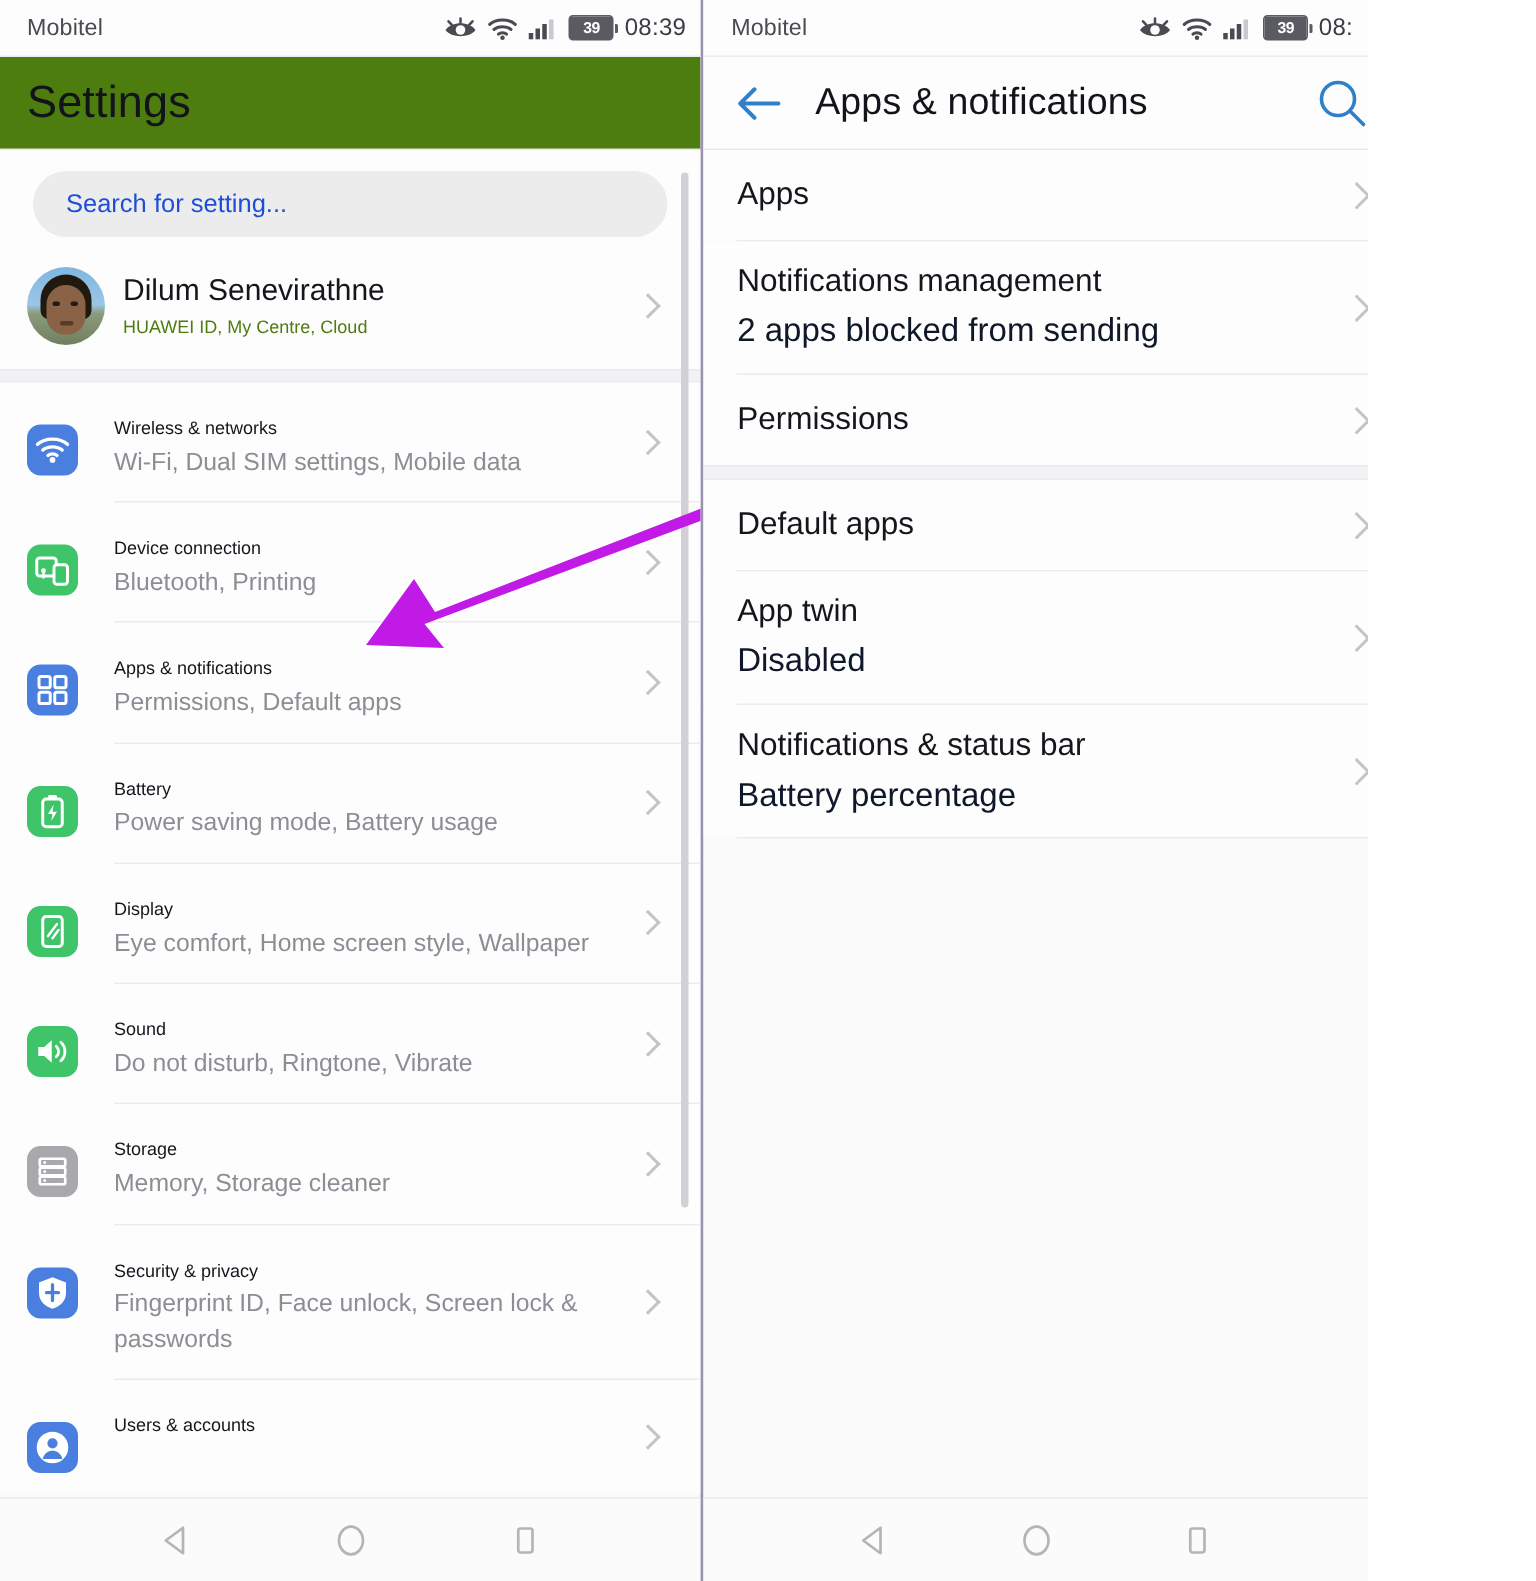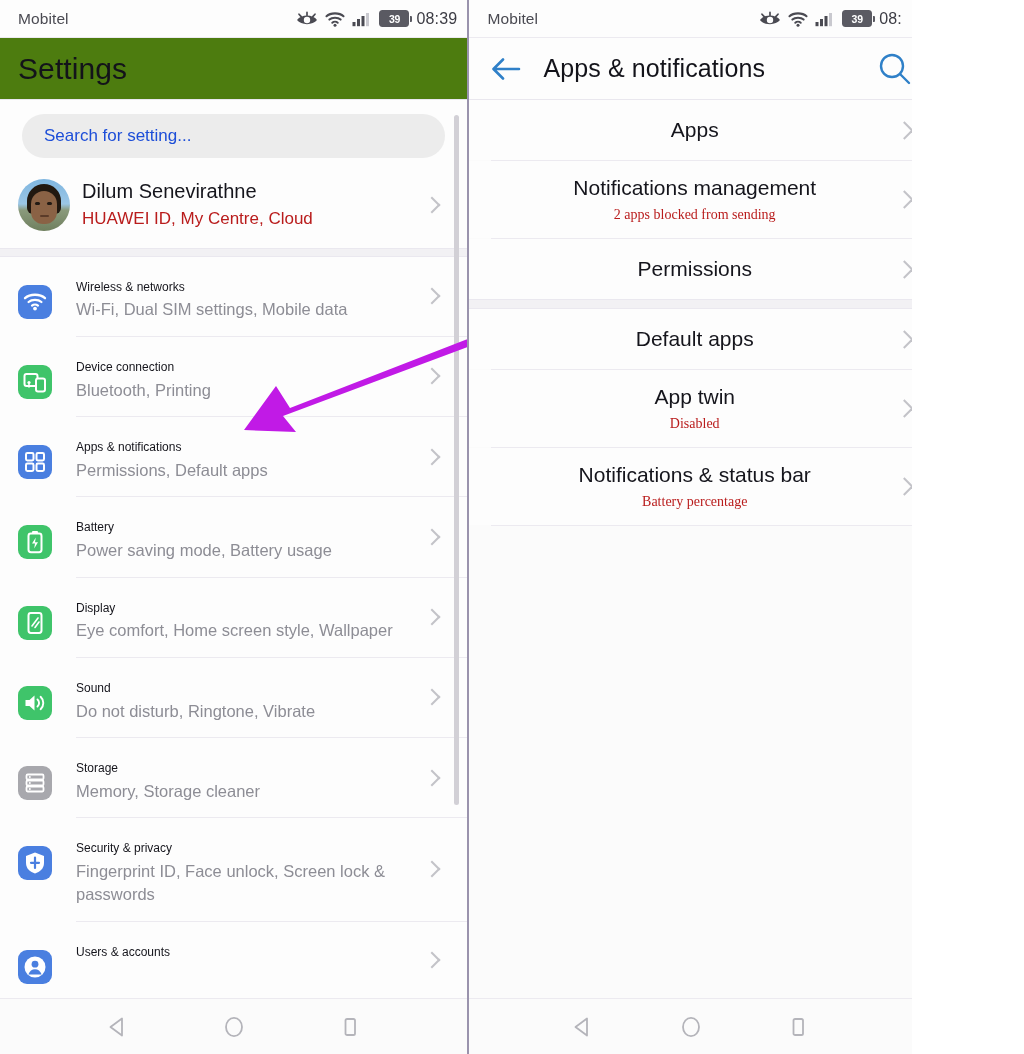--- a/index.html
+++ b/index.html
@@ -78,21 +78,21 @@
     position: absolute; left: 13px; top: 12px; width: 26px; height: 33px;
     background: #8a6245; border-radius: 13px 13px 12px 12px;
   }
   .avatar .eye { position: absolute; top: 23px; width: 5px; height: 3px;
                  background: #221a14; border-radius: 2px; }
   .avatar .eye.l { left: 17px; } .avatar .eye.r { left: 29px; }
   .avatar .mouth { position: absolute; left: 22px; top: 36px; width: 9px; height: 2.5px;
                    background: #5b3b29; border-radius: 2px; }
   .acct-text { margin-left: 12px; flex: 1 1 auto; }
   .acct-name { font-size: 20px; color: #15151c; line-height: 1.35; }
-  .acct-sub { font-size: 17px; color: #b91c1c; line-height: 1.45; margin-top: 2px; }
+  .acct-sub { font-size: 12px; color: #4d7c0f; line-height: 1.45; margin-top: 2px; }
 
   .sep-band { height: 9px; background: #f2f1f4; border-top: 1px solid #eae8ef;
               border-bottom: 1px solid #eae8ef; }
 
   
   .list { background: #fdfdfd; }
   .row {
     display: flex; align-items: flex-start;
     padding: 14px 18px 14px 18px;
     position: relative; cursor: pointer; min-height: 70px;
@@ -125,23 +125,23 @@
   .back-arrow { width: 34px; height: 34px; flex: 0 0 34px; cursor: pointer; }
   .rtitle { font-size: 25px; color: #13131a; margin-left: 20px; flex: 1 1 auto; letter-spacing: .1px; }
   .search-icon-hdr { width: 38px; height: 38px; flex: 0 0 38px; cursor: pointer;
                      margin-right: -16px; }
 
   
   .rrow {
     display: flex; align-items: center; padding: 0 0 0 22px;
     min-height: 60px; cursor: pointer; background: #fdfdfd;
   }
-  .rrow .rtxt { flex: 1 1 auto; padding: 13px 0; text-align: center; }
+  .rrow .rtxt { flex: 1 1 auto; padding: 13px 0; }
   .rrow .rt { font-size: 21px; color: #15151c; line-height: 1.35; }
-  .rrow .rs { font-size: 14px; color: #b91c1c; line-height: 1.4; margin-top: 3px; font-family: Liberation Serif, serif; }
+  .rrow .rs { font-size: 22px; color: #0f172a; line-height: 1.4; margin-top: 3px; }
   .rhr { height: 1px; background: #eceaf0; margin-left: 22px; }
   .rband { height: 10px; background: #f2f1f4; border-top: 1px solid #eae8ef;
            border-bottom: 1px solid #eae8ef; }
   .rchev { flex: 0 0 auto; width: 14px; height: 22px; position: relative; margin-right: 0px; }
   .rchev::before {
     content: ""; position: absolute; left: 0px; top: 5px;
     width: 11px; height: 11px;
     border-top: 2px solid #c3c3c8; border-right: 2px solid #c3c3c8;
     transform: rotate(45deg);
   }

